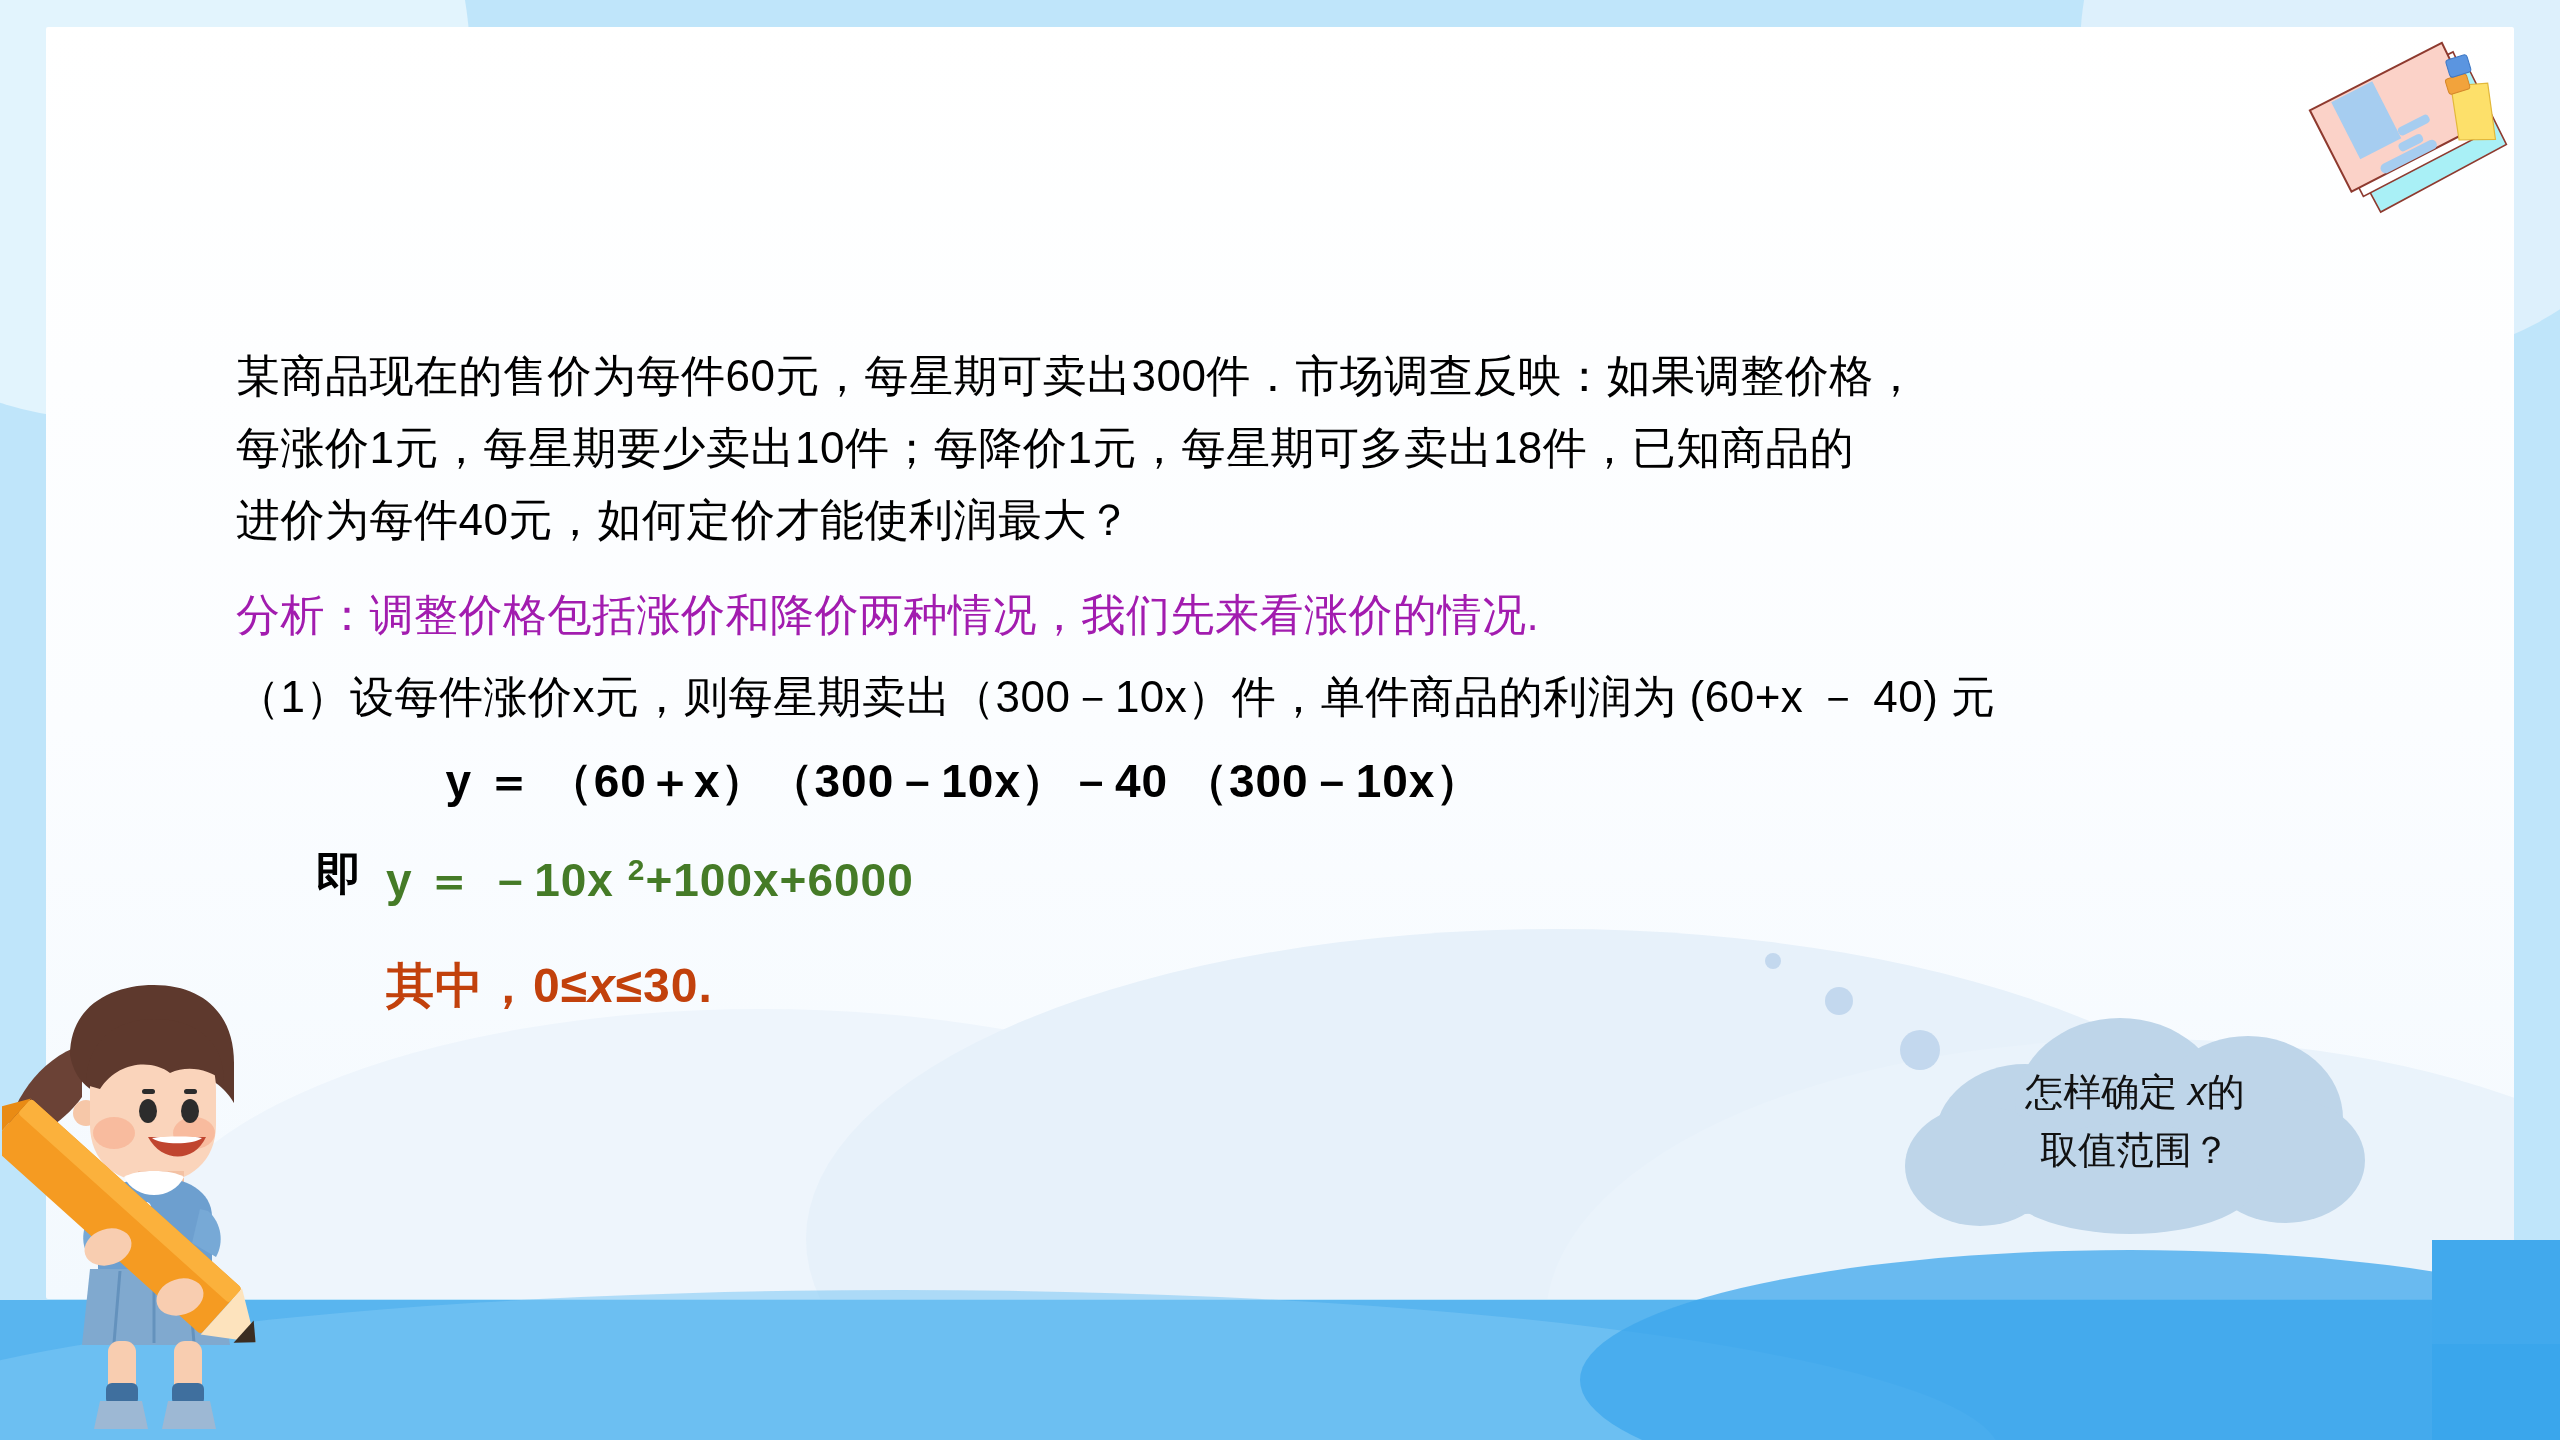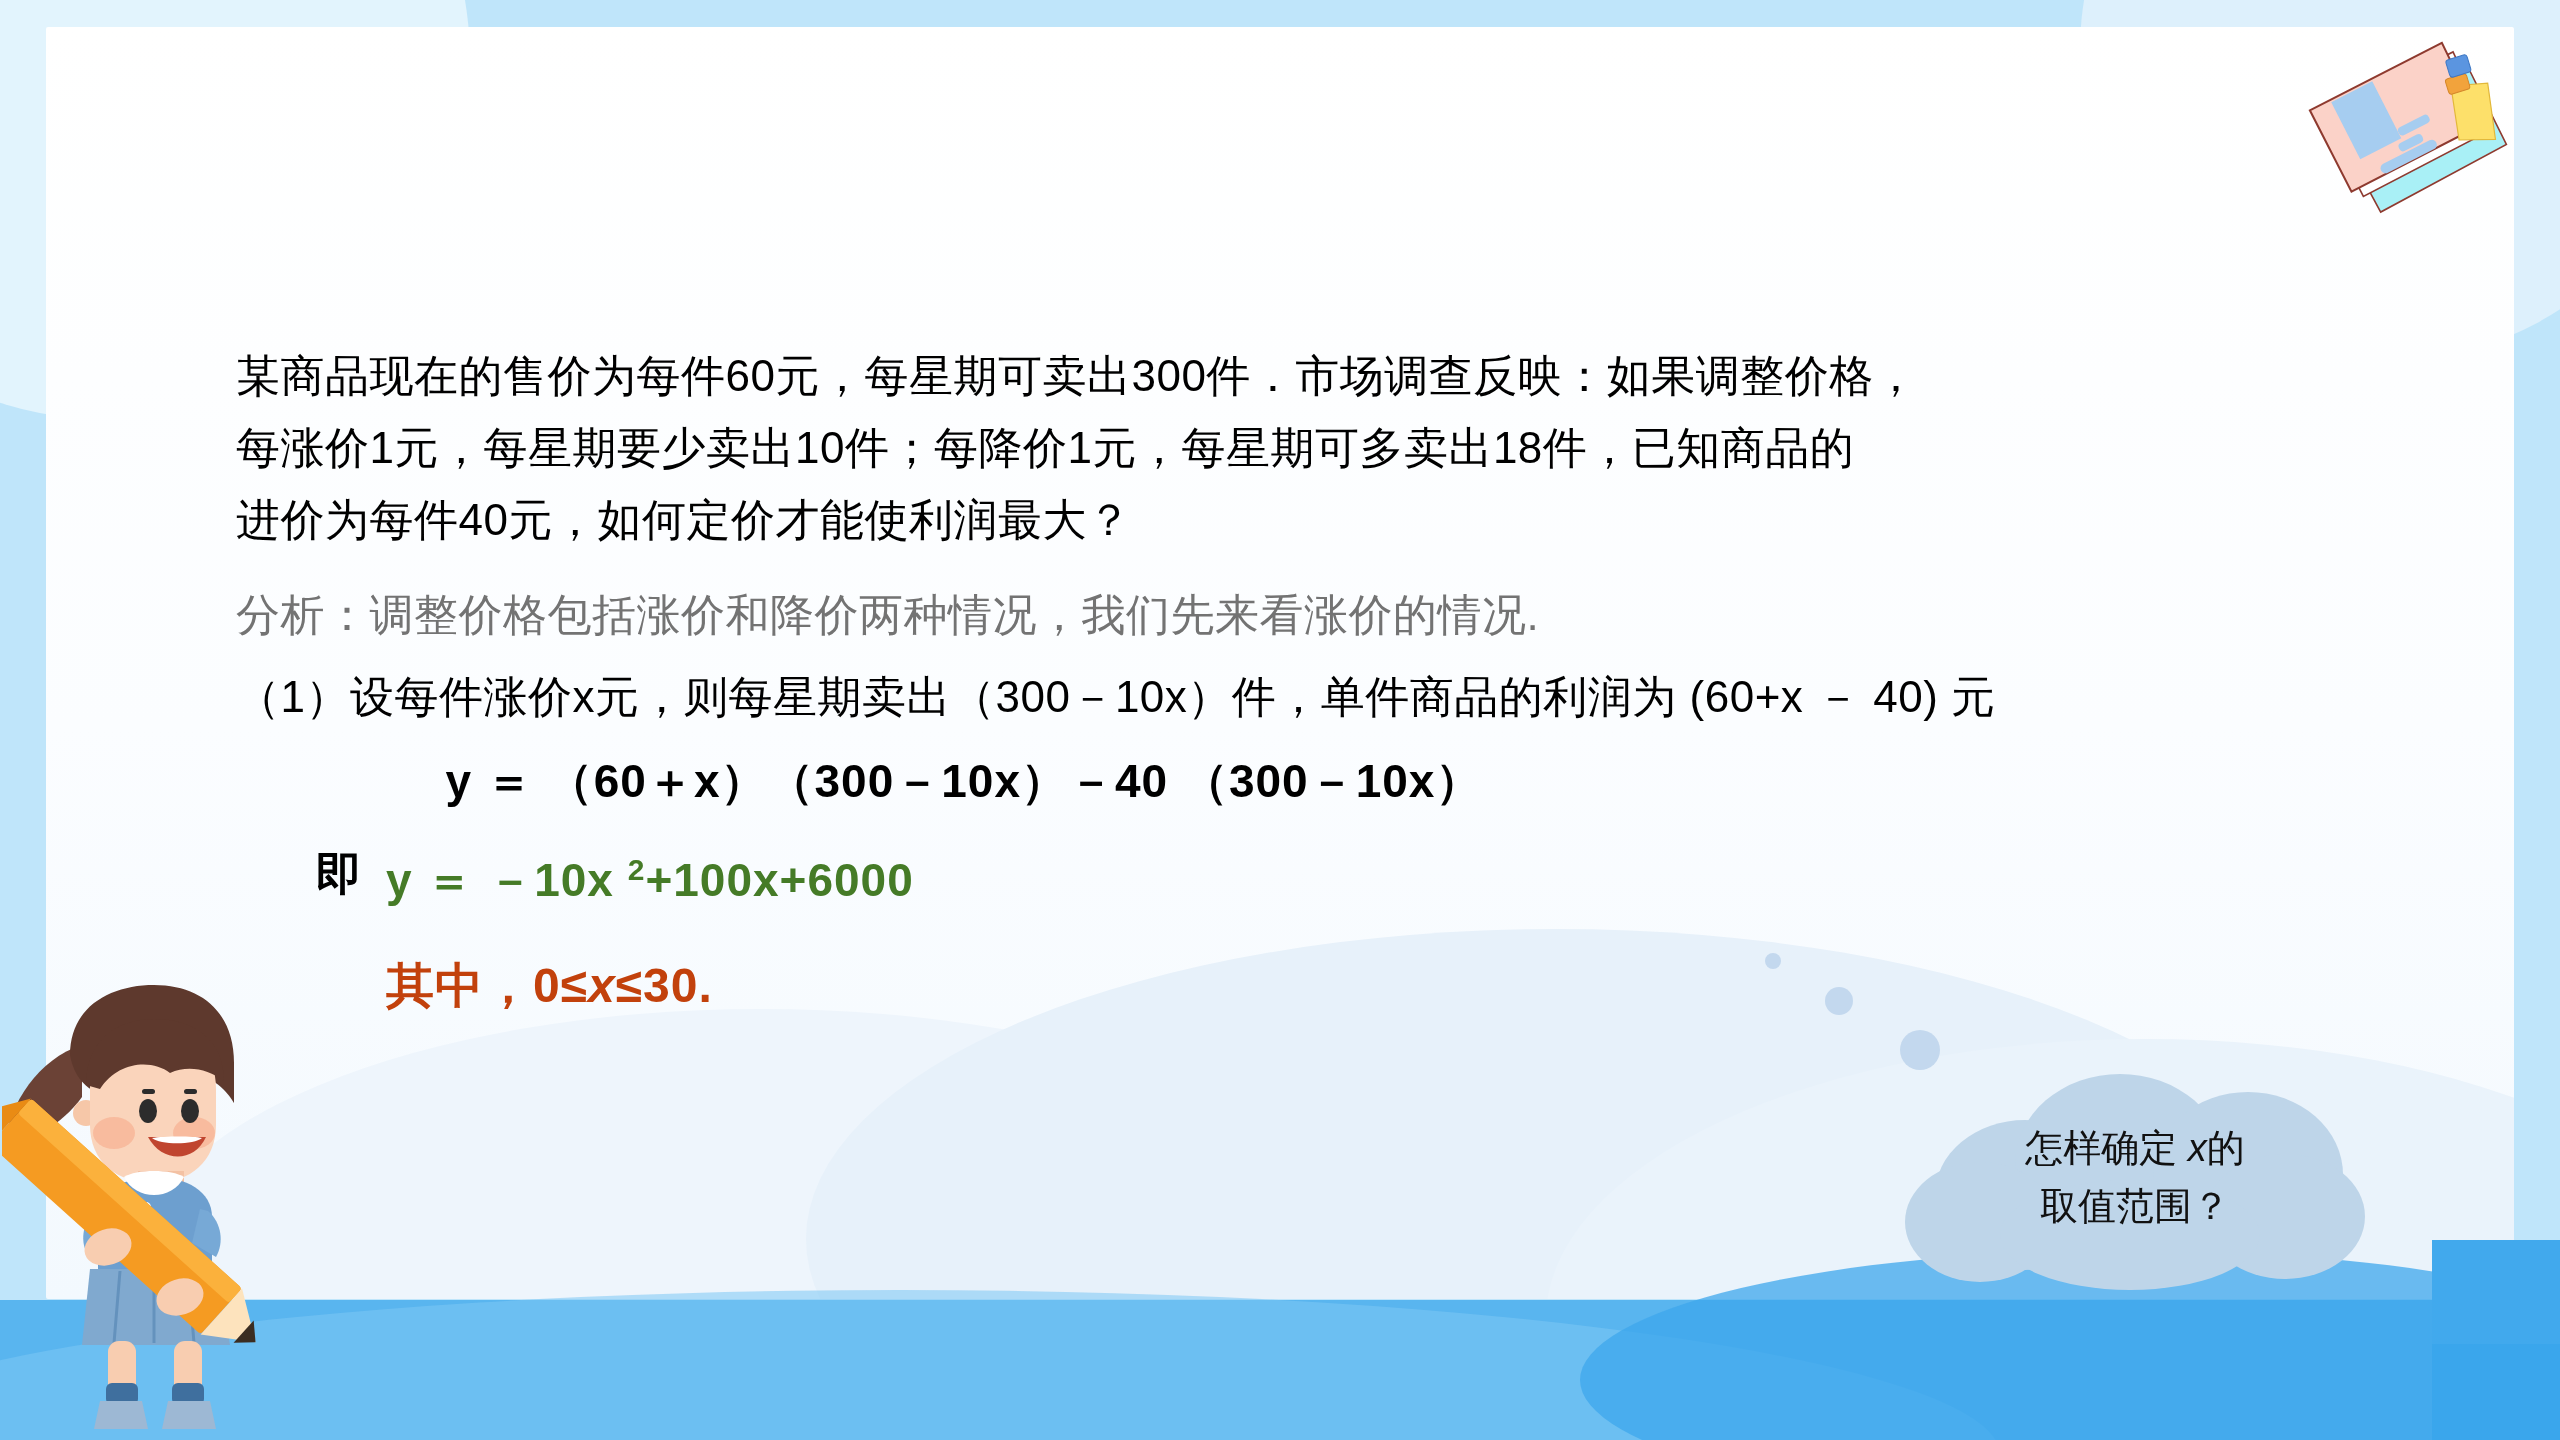--- a/index.html
+++ b/index.html
@@ -75,21 +75,21 @@
   
   .content{position:absolute;left:236px;top:340px;width:2160px;}
 
   .para{
     font-size:44px;line-height:72px;color:#000;letter-spacing:.5px;
   }
   .para .ln{display:block;}
 
   .analysis{
     margin-top:28px;
-    font-size:44px;line-height:62px;color:#737373;letter-spacing:.5px;
+    font-size:44px;line-height:62px;color:#a21caf;letter-spacing:.5px;
   }
 
   .step1{
     margin-top:20px;
     font-size:44px;line-height:62px;color:#000;letter-spacing:.5px;
   }
 
   .eqwrap{position:relative;margin-top:4px;height:250px;}
 
   .eq1{
@@ -107,21 +107,21 @@
   .eq2 sup{font-size:30px;vertical-align:super;}
 
   .eq3{
     position:absolute;left:150px;top:222px;
     font-size:48px;font-weight:700;color:#c2410c;letter-spacing:1px;
   }
   .eq3 .ital{font-style:italic;}
 
   
   .cloud{
-    position:absolute;left:1905px;top:1062px;width:460px;height:230px;
+    position:absolute;left:1905px;top:1006px;width:460px;height:230px;
   }
   .cloud b{position:absolute;background:#bed5e9;border-radius:50%;display:block;}
   .c1{left:30px;  top:58px;  width:180px;height:150px;}
   .c2{left:110px; top:12px;  width:210px;height:180px;}
   .c3{left:248px; top:30px;  width:190px;height:165px;}
   .c4{left:0px;   top:100px; width:150px;height:120px;}
   .c5{left:300px; top:92px;  width:160px;height:125px;}
   .c6{left:95px;  top:118px; width:260px;height:110px;}
   .cloud-text{
     position:absolute;left:0;top:0;width:460px;height:230px;

